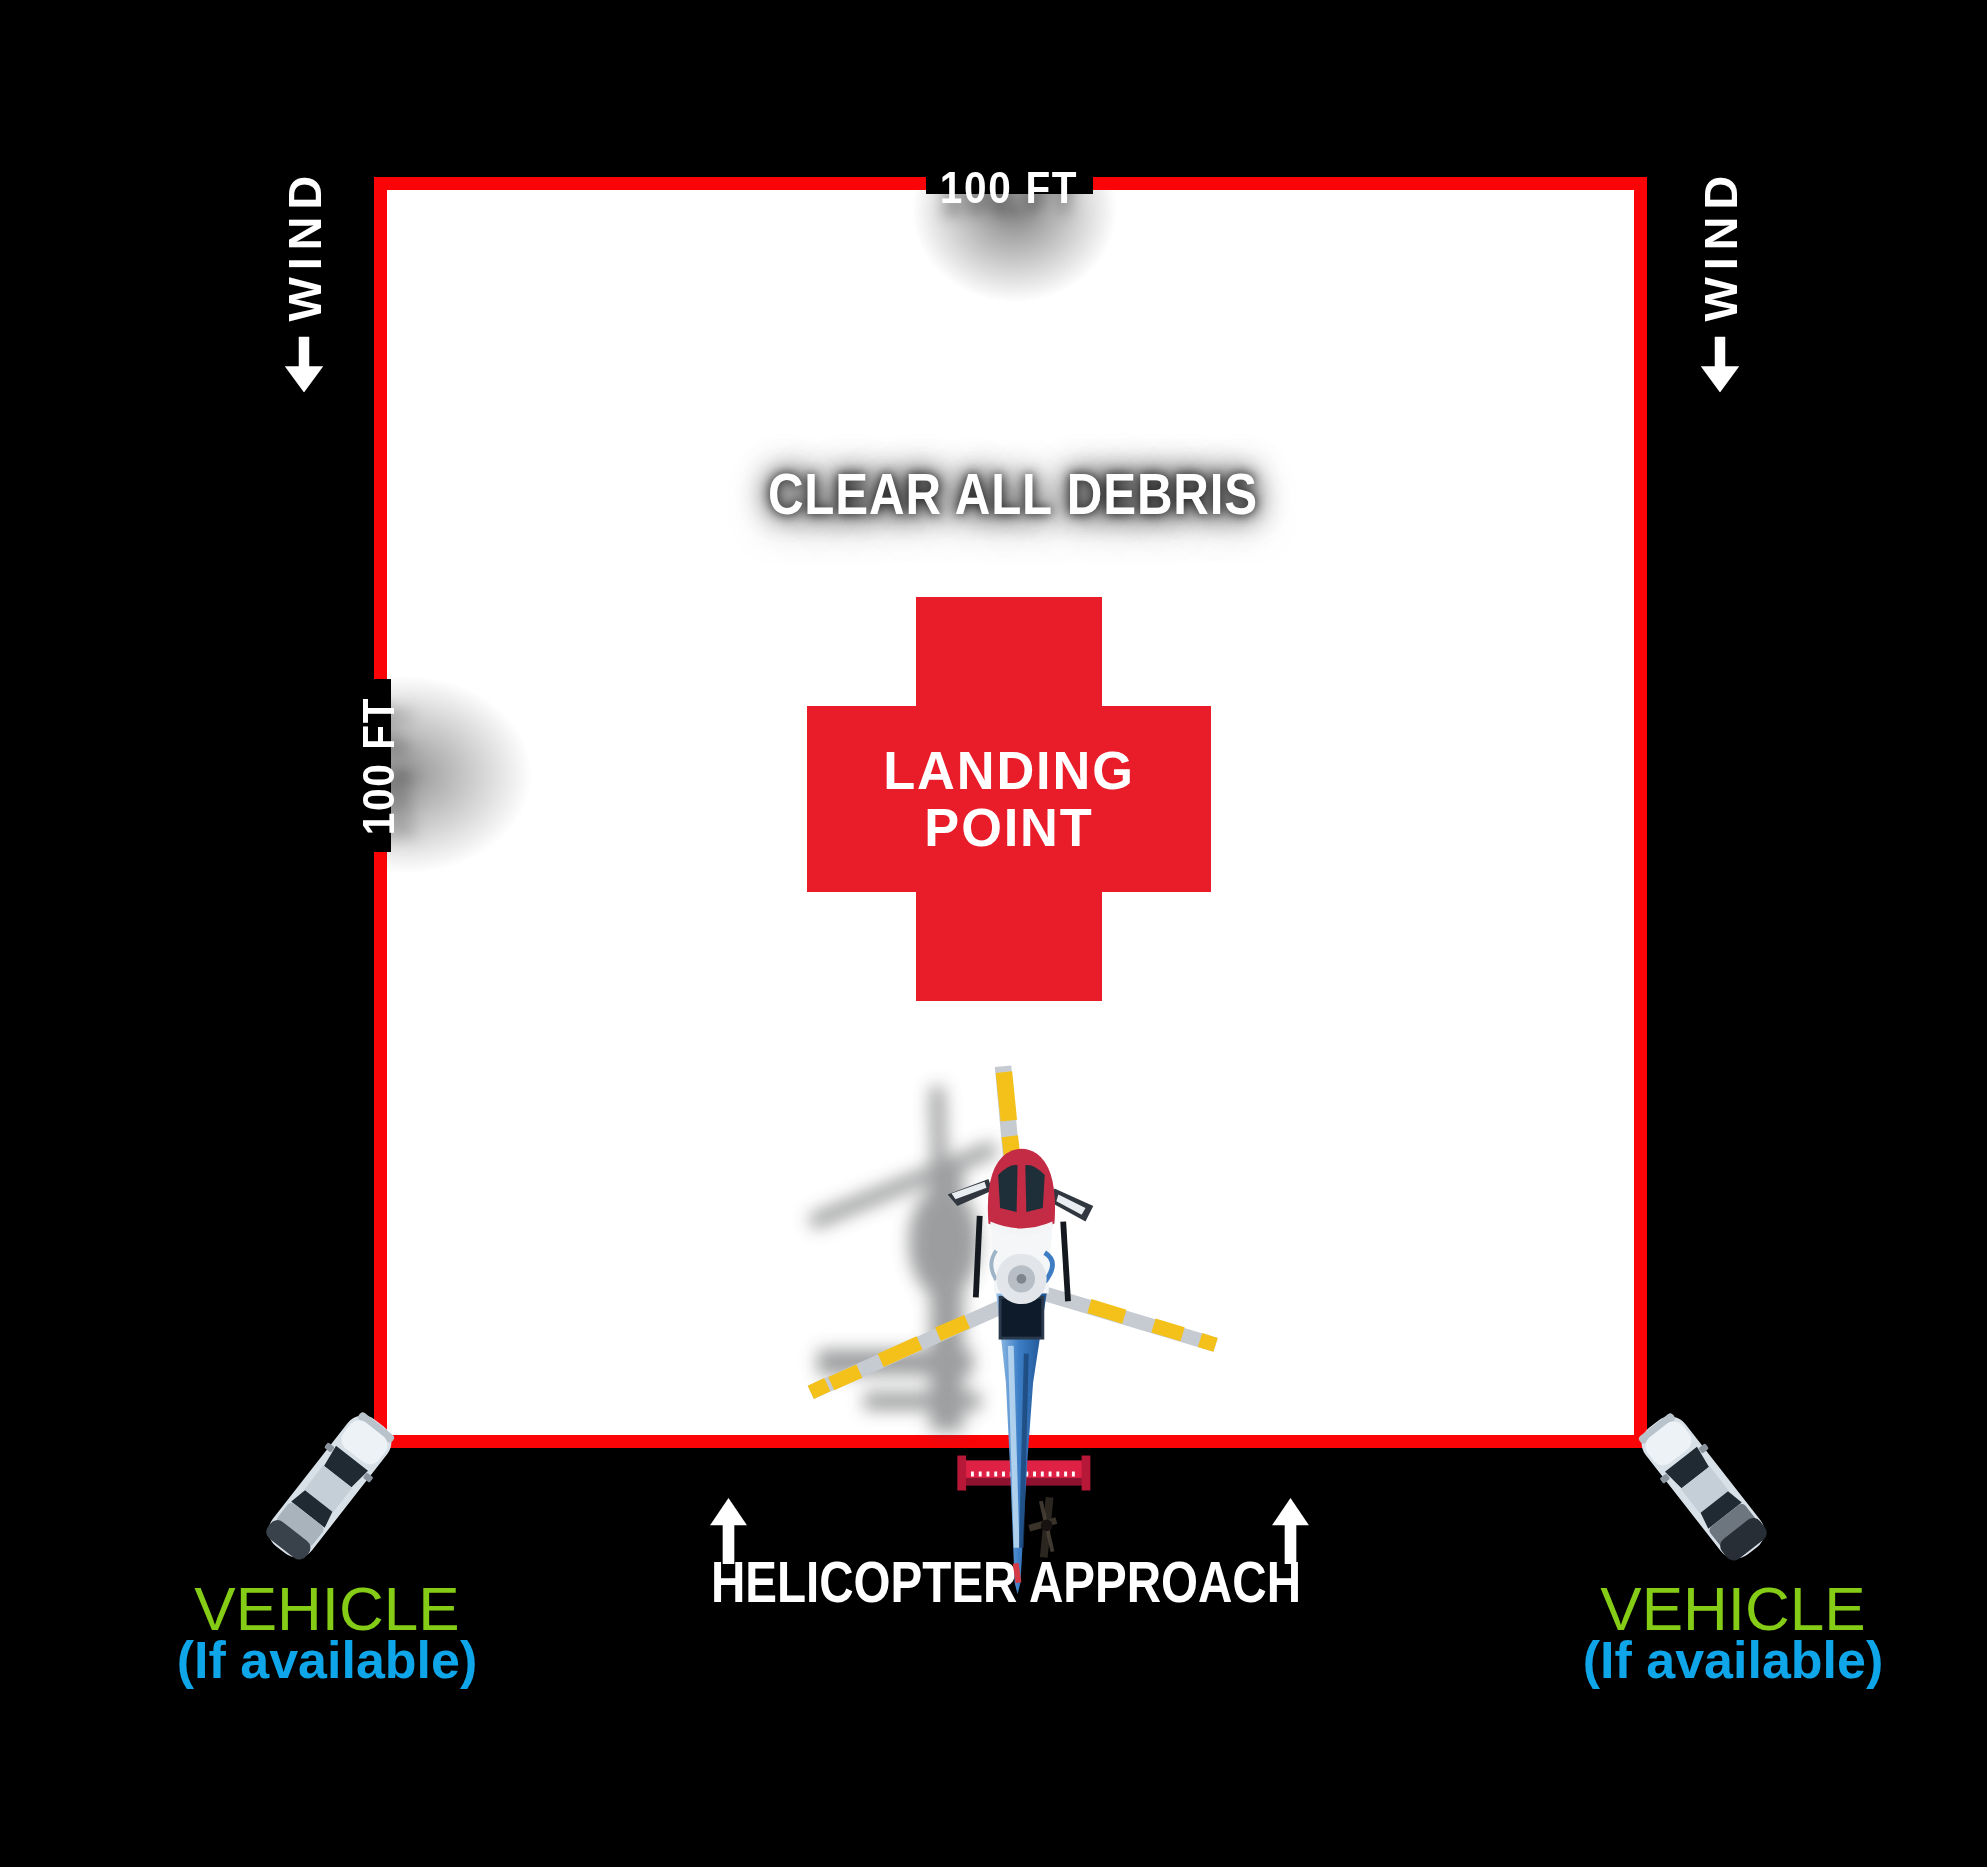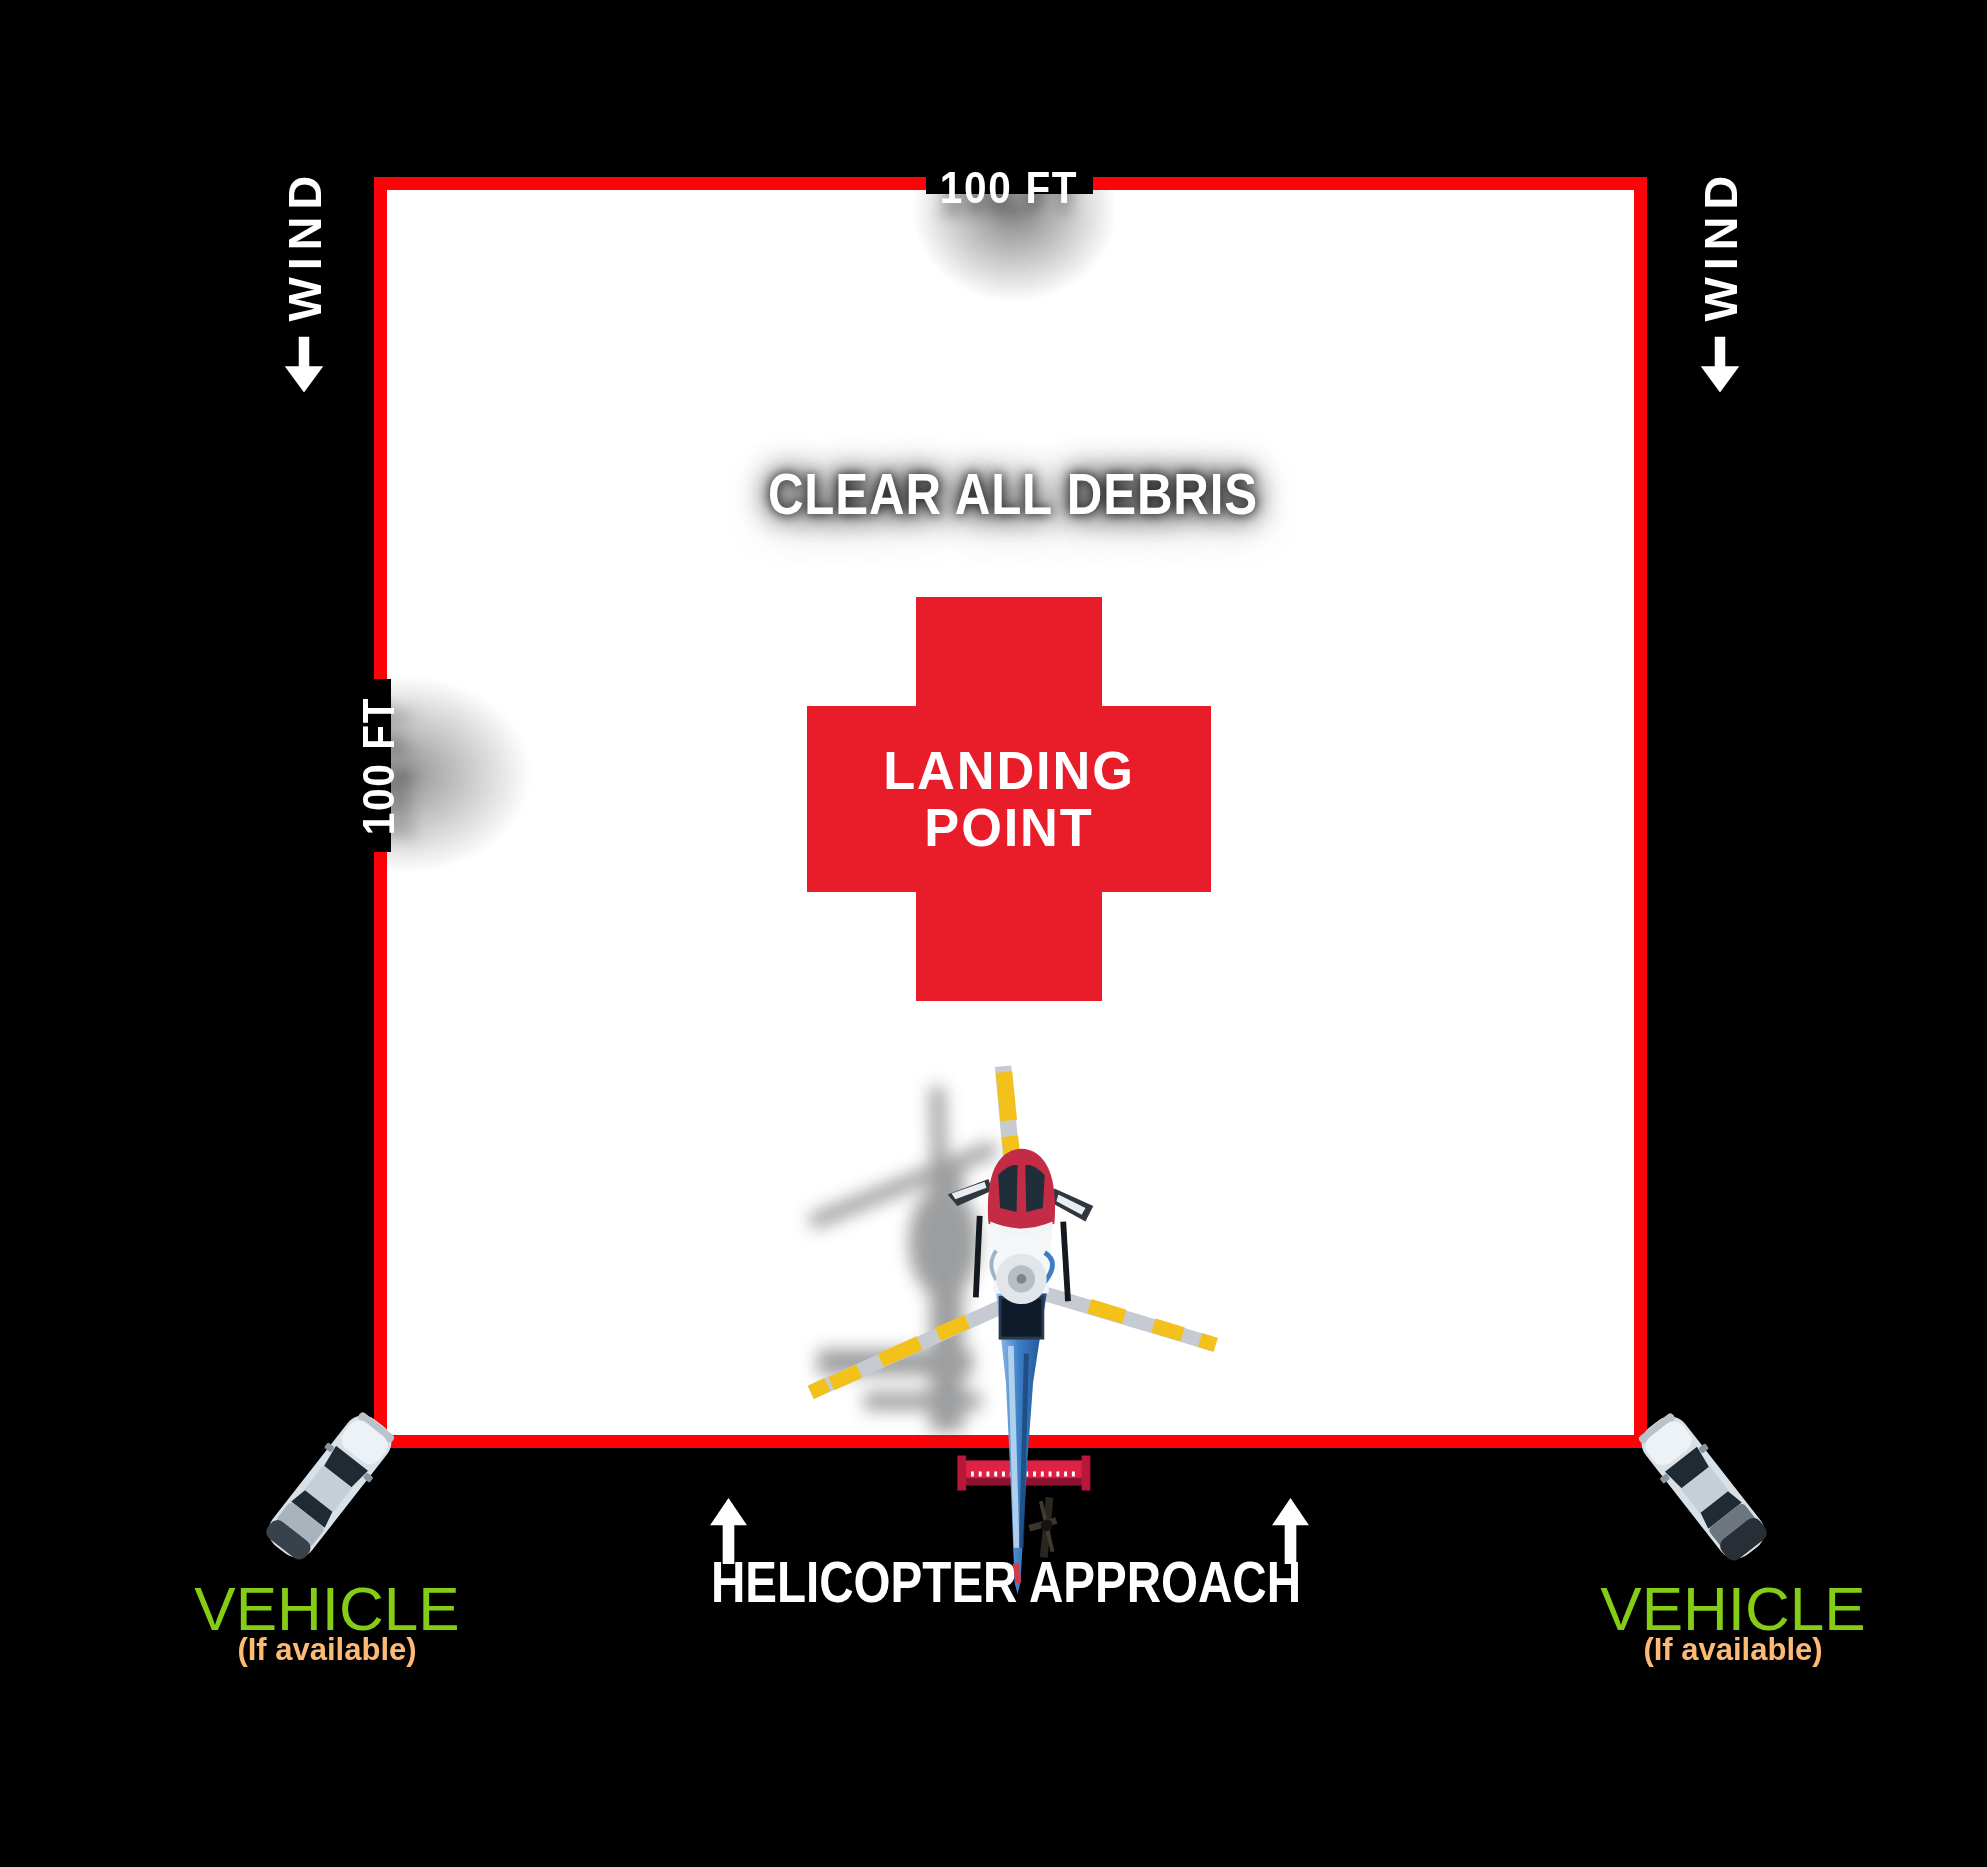--- a/index.html
+++ b/index.html
@@ -71,21 +71,21 @@
 
   
   #heli { left:767px; top:1043px; width:505px; height:563px; z-index:6; }
   .car { width:58px; height:165px; z-index:6; }
   #car-left  { left:301px;  top:1404px; transform:rotate(38deg); }
   #car-right { left:1674px; top:1405px; transform:rotate(-38deg); }
 
   
   .vehicle-label { font-weight:400; font-size:62px; color:#84cc16; white-space:nowrap;
     transform:translateX(-50%); line-height:1; }
-  .vehicle-note  { font-weight:600; font-size:31px; color:#fdba74; white-space:nowrap;
+  .vehicle-note  { font-weight:600; font-size:52px; color:#0ea5e9; white-space:nowrap;
     transform:translateX(-50%); line-height:1; }
   #veh-label-left  { left:327px;  top:1578px; }
   #veh-note-left   { left:327px;  top:1634px; }
   #veh-label-right { left:1733px; top:1578px; }
   #veh-note-right  { left:1733px; top:1634px; }
 
   #approach-label { left:1006px; top:1553px;
     transform:translateX(-50%) scaleX(.82);
     font-weight:700; font-size:58px; color:#fff; white-space:nowrap; line-height:1;
     z-index:5; }

